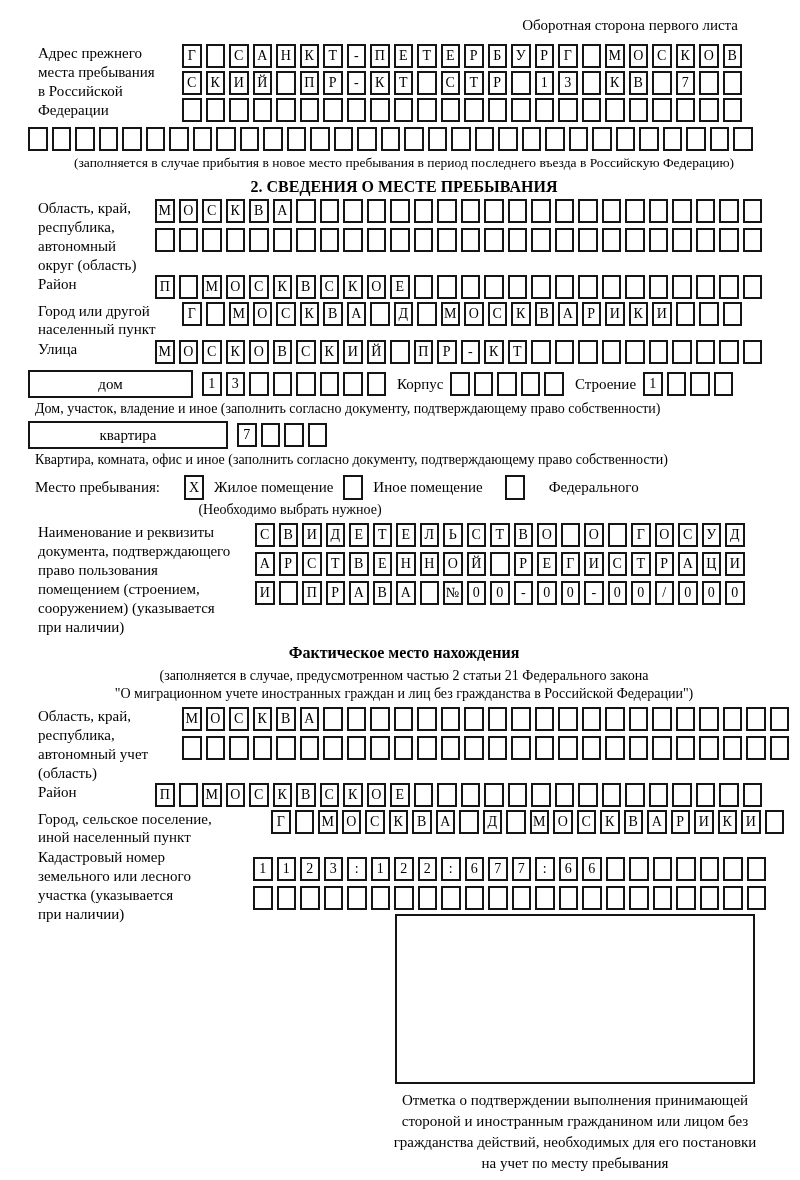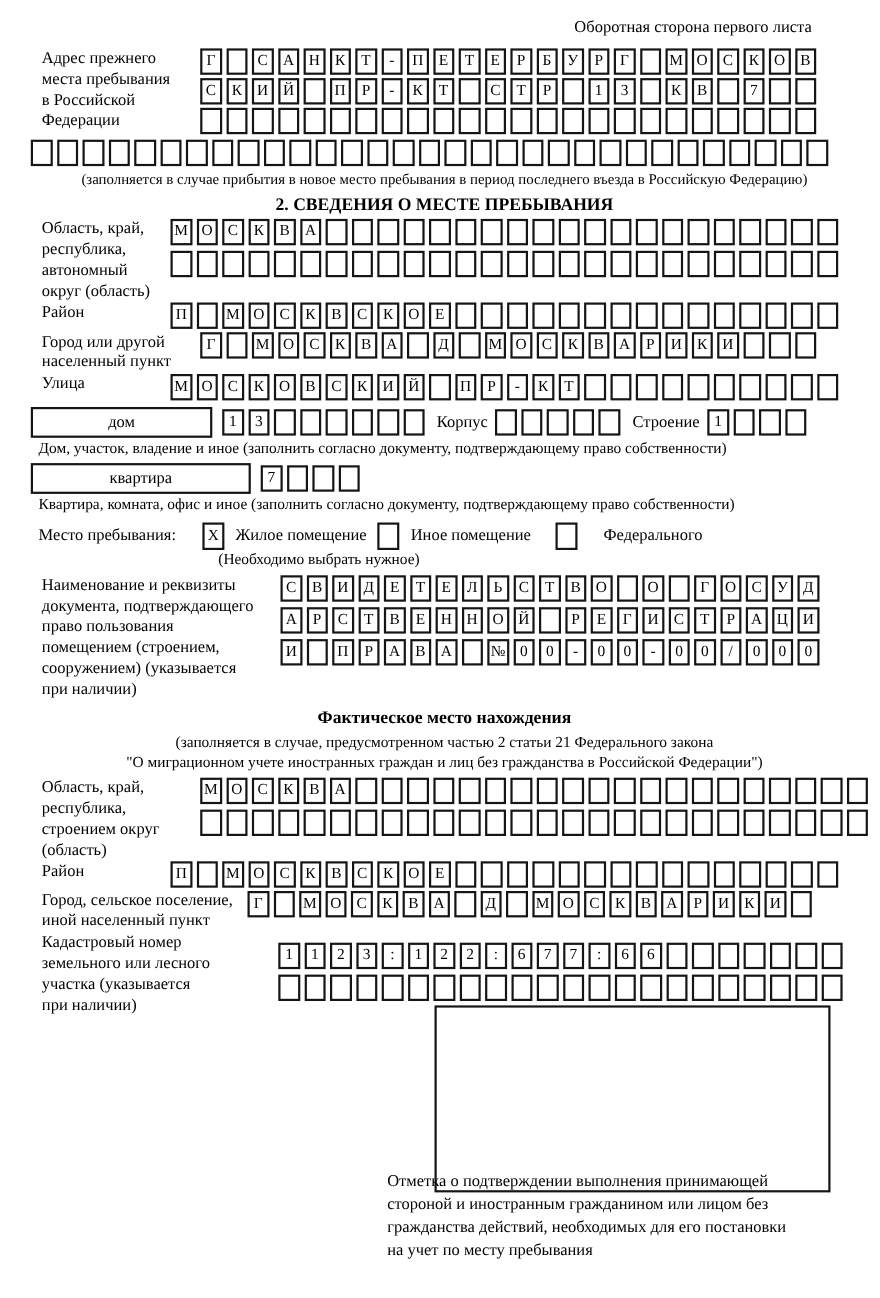--- a/index.html
+++ b/index.html
@@ -64,22 +64,22 @@
   .stay-row .lbl { font-size: 15px; white-space: nowrap; }
   .stamp-box {
     position: absolute;
     left: 395px; top: 914px;
     width: 360px; height: 170px;
     border: 2px solid #151515;
     background: #fff;
   }
   .stamp-caption {
     position: absolute;
-    left: 352px; top: 1064px; width: 446px;
-    text-align: left;
+    left: 352px; top: 1090px; width: 446px;
+    text-align: center;
     font-size: 15px; line-height: 21px;
   }
   .mt2{margin-top:2px;} .mt3{margin-top:3px;} .mt4{margin-top:4px;}
   .mt5{margin-top:5px;} .mt6{margin-top:6px;} .mt20{margin-top:9px;}
 </style>
 </head>
 <body>
 
 <div class="page">
 
@@ -178,35 +178,35 @@
   </div>
 
   <div class="sec-title mt6">Фактическое место нахождения</div>
   <div class="caption-center mt4" style="font-size:14px;">(заполняется в случае, предусмотренном частью 2 статьи 21 Федерального закона</div>
   <div class="caption-center" style="font-size:14px;">"О миграционном учете иностранных граждан и лиц без гражданства в Российской Федерации")</div>
 
   <div class="group mt4">
     <div class="glabel w127" style="padding-left:10px; width:154px;">
       <div>Область, край,</div>
       <div>республика,</div>
-      <div>строением округ</div>
+      <div>автономный учет</div>
       <div>(область)</div>
     </div>
     <div class="rows">
       <div class="cells" style="margin-bottom:5px;"><span class="cell">М</span><span class="cell">О</span><span class="cell">С</span><span class="cell">К</span><span class="cell">В</span><span class="cell">А</span><span class="cell"></span><span class="cell"></span><span class="cell"></span><span class="cell"></span><span class="cell"></span><span class="cell"></span><span class="cell"></span><span class="cell"></span><span class="cell"></span><span class="cell"></span><span class="cell"></span><span class="cell"></span><span class="cell"></span><span class="cell"></span><span class="cell"></span><span class="cell"></span><span class="cell"></span><span class="cell"></span><span class="cell"></span><span class="cell"></span></div>
       <div class="cells"><span class="cell"></span><span class="cell"></span><span class="cell"></span><span class="cell"></span><span class="cell"></span><span class="cell"></span><span class="cell"></span><span class="cell"></span><span class="cell"></span><span class="cell"></span><span class="cell"></span><span class="cell"></span><span class="cell"></span><span class="cell"></span><span class="cell"></span><span class="cell"></span><span class="cell"></span><span class="cell"></span><span class="cell"></span><span class="cell"></span><span class="cell"></span><span class="cell"></span><span class="cell"></span><span class="cell"></span><span class="cell"></span><span class="cell"></span></div>
     </div>
   </div>
 
   <div class="group">
     <div class="glabel w127" style="padding-left:10px;">Район</div>
     <div class="cells"><span class="cell">П</span><span class="cell"></span><span class="cell">М</span><span class="cell">О</span><span class="cell">С</span><span class="cell">К</span><span class="cell">В</span><span class="cell">С</span><span class="cell">К</span><span class="cell">О</span><span class="cell">Е</span><span class="cell"></span><span class="cell"></span><span class="cell"></span><span class="cell"></span><span class="cell"></span><span class="cell"></span><span class="cell"></span><span class="cell"></span><span class="cell"></span><span class="cell"></span><span class="cell"></span><span class="cell"></span><span class="cell"></span><span class="cell"></span><span class="cell"></span></div>
   </div>
 
-  <div class="group" style="height:38px;">
+  <div class="group" style="height:38px;gap:46px;">
     <div class="glabel lh2 w197" style="padding-left:10px;">
       <div>Город, сельское поселение,</div>
       <div>иной населенный пункт</div>
     </div>
     <div class="cells"><span class="cell">Г</span><span class="cell"></span><span class="cell">М</span><span class="cell">О</span><span class="cell">С</span><span class="cell">К</span><span class="cell">В</span><span class="cell">А</span><span class="cell"></span><span class="cell">Д</span><span class="cell"></span><span class="cell">М</span><span class="cell">О</span><span class="cell">С</span><span class="cell">К</span><span class="cell">В</span><span class="cell">А</span><span class="cell">Р</span><span class="cell">И</span><span class="cell">К</span><span class="cell">И</span><span class="cell"></span></div>
   </div>
 
   <div class="group">
     <div class="glabel w197" style="padding-left:10px;">
       <div>Кадастровый номер</div>

